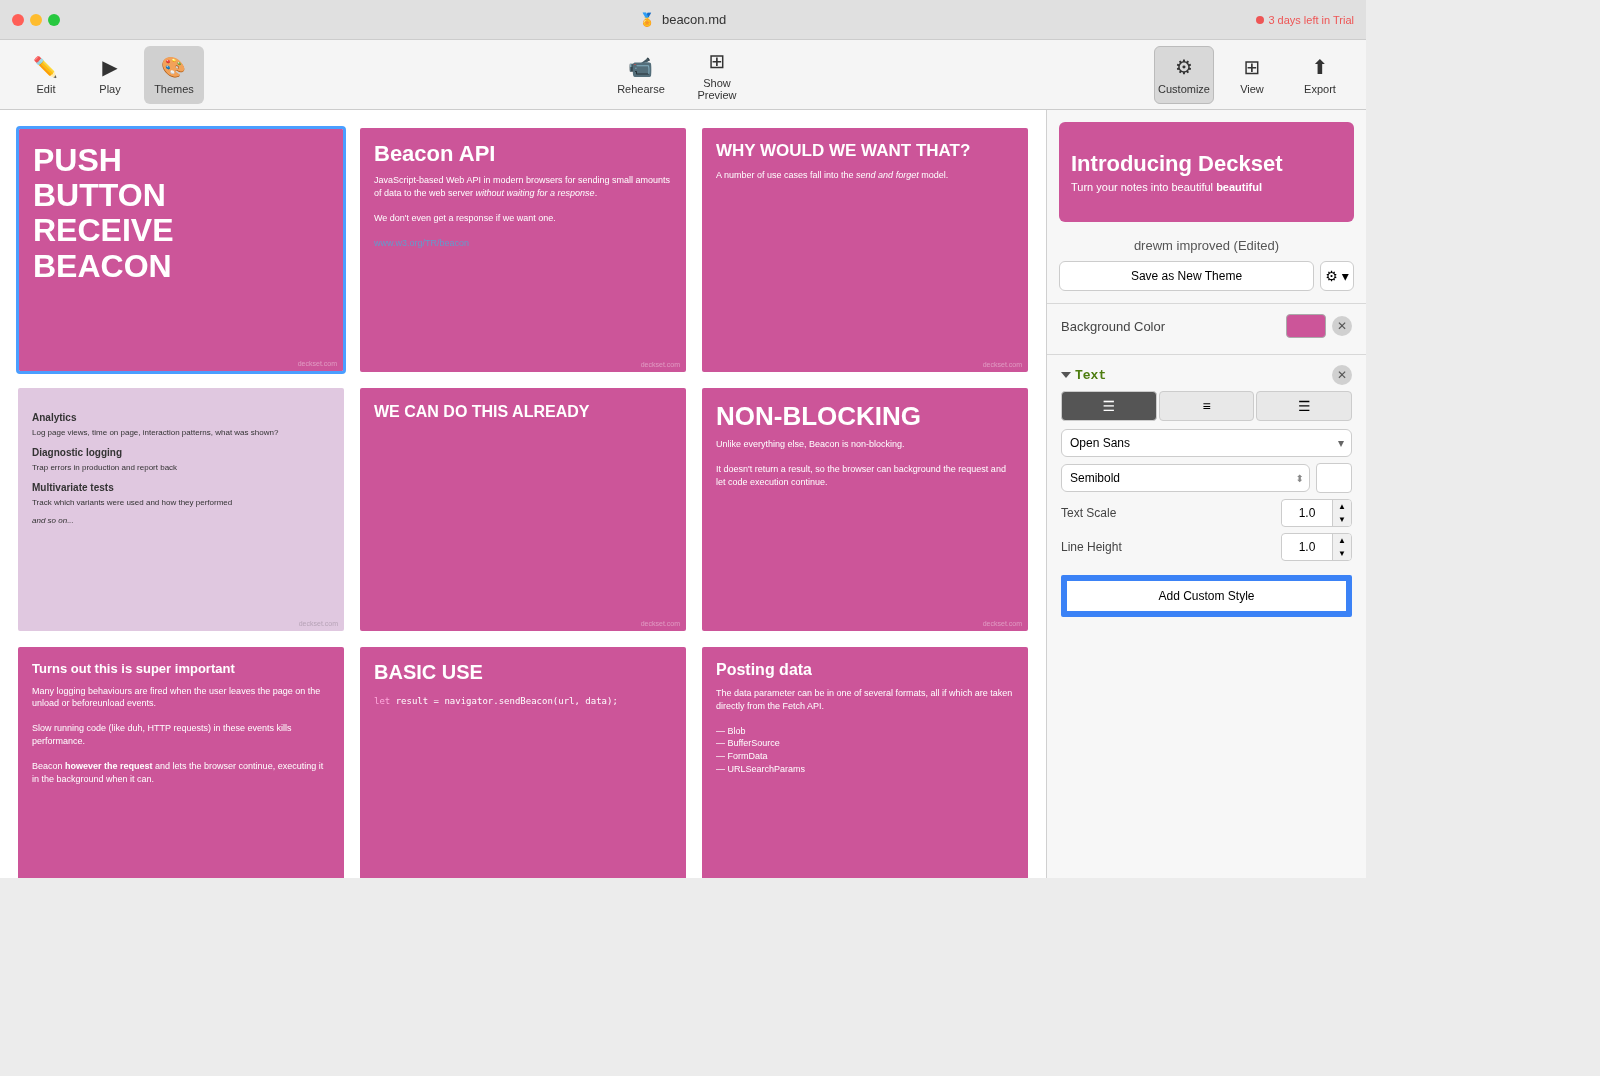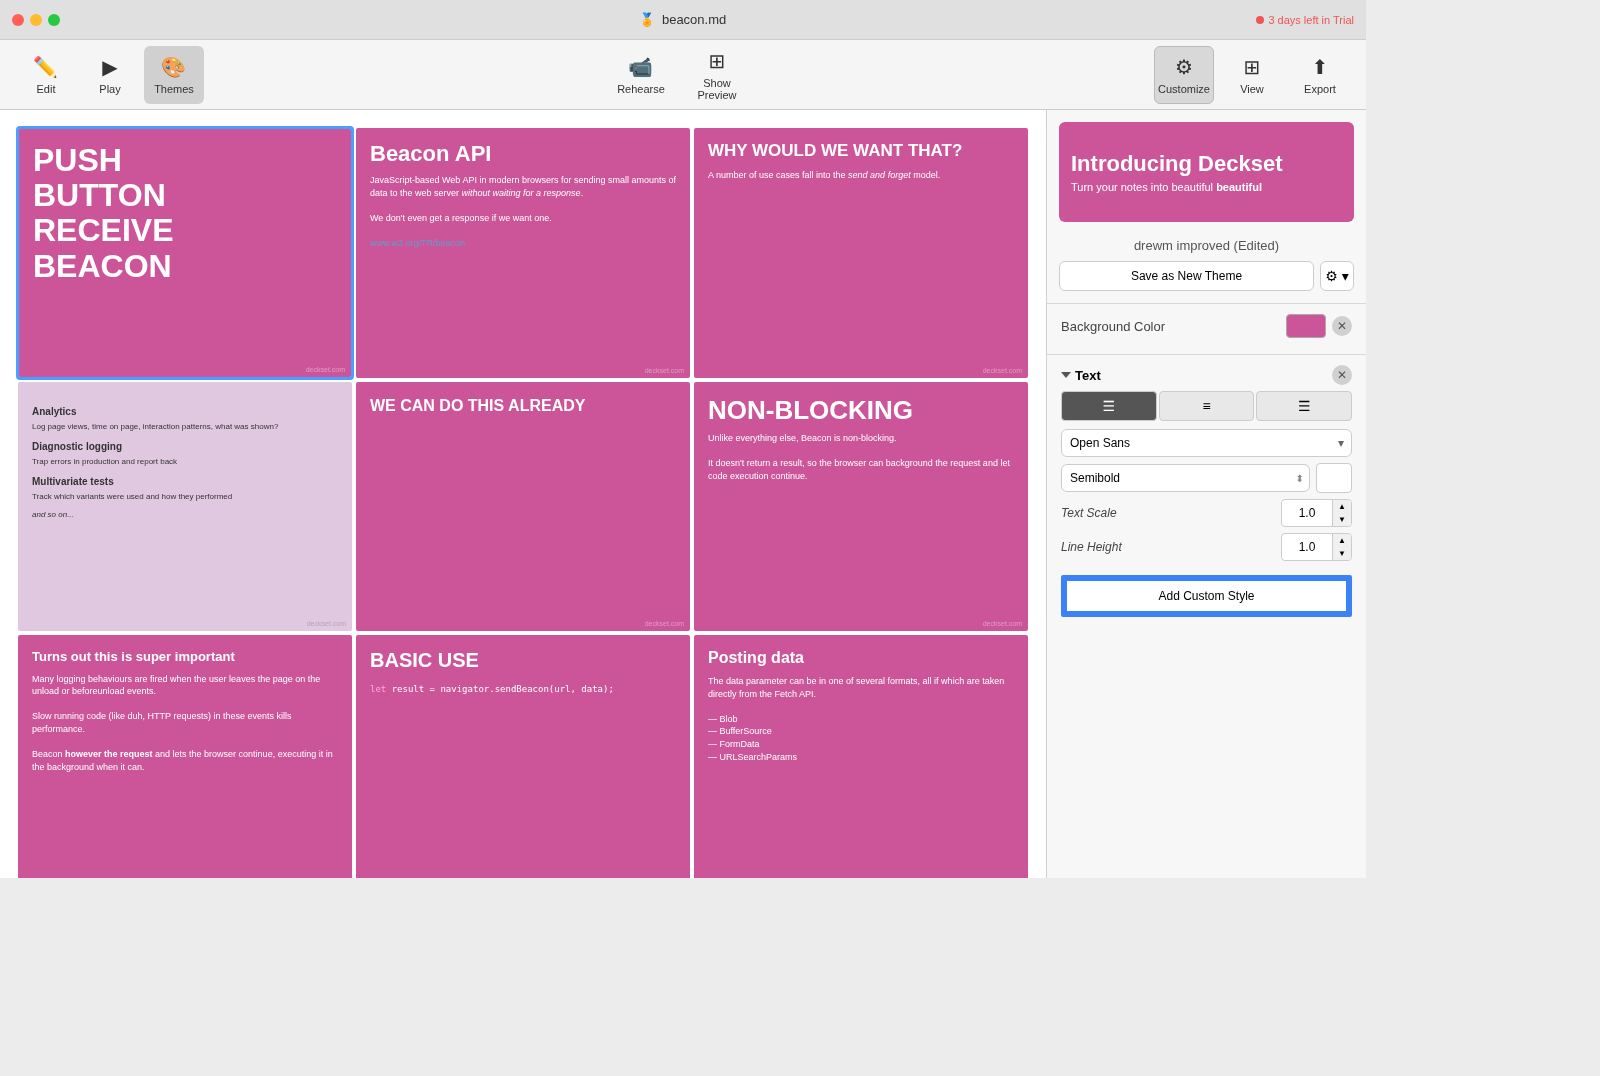--- a/index.html
+++ b/index.html
@@ -140,20 +140,21 @@
     
     .slides-panel {
       flex: 1;
       background: #fff;
       overflow-y: auto;
       padding: 16px;
     }
     .slides-grid {
       display: grid;
       grid-template-columns: repeat(3, 1fr);
+      gap: 12px;
     }
     .slide {
       border-radius: 4px;
       overflow: hidden;
       cursor: pointer;
       border: 2px solid transparent;
       aspect-ratio: 4/3;
       position: relative;
     }
     .slide.selected {
@@ -334,24 +335,25 @@
     .text-section-header {
       display: flex;
       align-items: center;
       justify-content: space-between;
       padding: 10px 14px 6px;
       border-top: 1px solid #d8d8d8;
     }
     .text-section-title {
       font-size: 13px;
       font-weight: 600;
-      color: #000000;
+      color: #4d7c0f;
       display: flex;
       align-items: center;
       gap: 4px;
+      font-family: Liberation Mono, monospace;
     }
     .triangle-down {
       width: 0; height: 0;
       border-left: 5px solid transparent;
       border-right: 5px solid transparent;
       border-top: 6px solid #555;
     }
 
     
     .align-row {
@@ -446,21 +448,20 @@
     .number-row {
       display: flex;
       align-items: center;
       margin: 0 14px 6px;
       justify-content: space-between;
     }
     .number-label {
       font-size: 12px;
       color: #444;
       flex: 1;
-      font-style: italic;
     }
     .number-input-wrapper {
       display: flex;
       align-items: center;
       border: 1px solid #ccc;
       border-radius: 4px;
       background: #fff;
       overflow: hidden;
     }
     .number-input {

